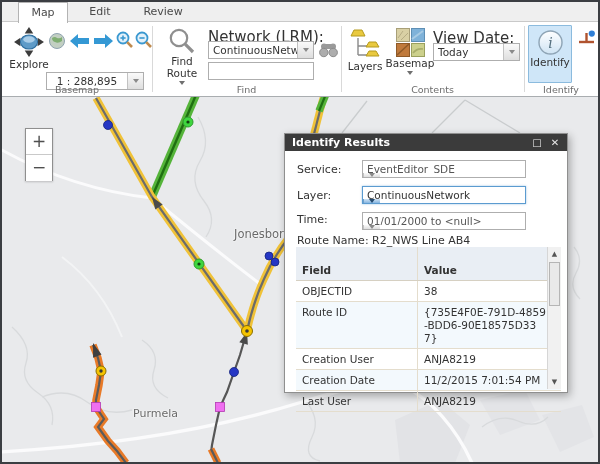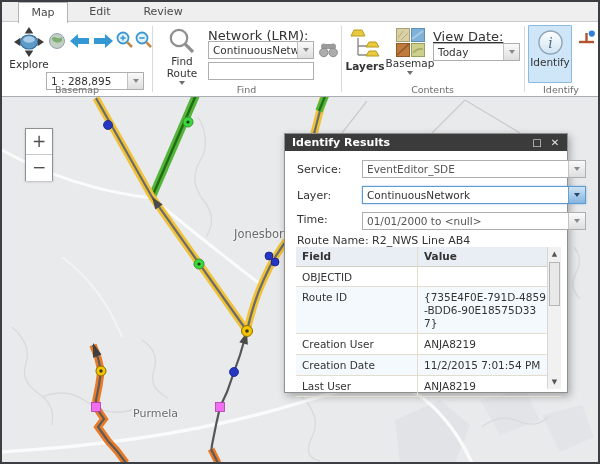--- a/index.html
+++ b/index.html
@@ -15,49 +15,49 @@
   #ribbon { position:absolute; left:0; top:20px; width:596px; height:75px; background:#fff; border-bottom:1px solid #a9adb0; z-index:4; }
   .gsep { position:absolute; top:4px; width:1px; height:66px; background:#d9d9d9; }
   .glabel { position:absolute; top:62px; font-size:9.5px; color:#6d6d6d; text-align:center; }
   .rbtn { position:absolute; display:flex; flex-direction:column; align-items:center; font-size:10.5px; color:#333; }
   .rbtn .lbl { margin-top:1px; line-height:11px; text-align:center; }
   .caret { width:0; height:0; border-left:3.5px solid transparent; border-right:3.5px solid transparent; border-top:4px solid #6f6f6f; margin-top:2px; }
   .combo { position:absolute; display:flex; border:1px solid #aeaeae; background:#fff; height:18px; align-items:stretch; }
   .combo .val { flex:1; font-size:10.5px; color:#333; padding:2px 4px; white-space:nowrap; overflow:hidden; }
   .combo .dd { width:16px; background:linear-gradient(#fafafa,#dedede); border-left:1px solid #c2c2c2; display:flex; align-items:center; justify-content:center; }
   .combo .dd i { width:0; height:0; border-left:3.5px solid transparent; border-right:3.5px solid transparent; border-top:4px solid #8a8a8a; }
-  .flabel { position:absolute; font-size:13px; color:#333; white-space:nowrap;text-decoration:underline; }
+  .flabel { position:absolute; font-size:15px; color:#333; white-space:nowrap; }
   #identify-btn { background:#cfe6f8; border:1px solid #8bbbde; border-radius:1px; justify-content:flex-start; padding-top:3px; }
 
   
   #map { position:absolute; left:0; top:95px; width:596px; height:365px; background:#e9eaec; overflow:hidden; }
   #map svg { position:absolute; left:0; top:0; }
   .maplabel { position:absolute; font-size:11.5px; color:#696969; text-shadow:0 0 2px #fff,0 0 2px #fff; white-space:nowrap; }
   #zoomctl { position:absolute; left:23px; top:31px; width:28px; height:53px; background:#fff; border:1px solid #8f8f8f; box-shadow:0 1px 2px rgba(0,0,0,.2); }
   .zbtn { width:100%; height:26px; font-size:17px; color:#4f4f4f; text-align:center; line-height:25px; background:#fff; }
   #zoom-in { border-bottom:1px solid #c9c9c9; }
 
   
   #panel { position:absolute; left:282px; top:36px; width:284px; height:260px; background:#fff; border:1px solid #8f8f8f; box-shadow:2px 3px 8px rgba(0,0,0,.3); z-index:10; }
   #panel-header { position:absolute; left:0; top:0; right:0; height:17px; background:#3b3b3b; color:#fff; font-size:11px; font-weight:bold; line-height:17px; padding-left:7px; }
   .hbtn { position:absolute; top:0; width:16px; height:17px; color:#e8e8e8; font-size:10px; text-align:center; line-height:17px; font-weight:normal; }
   .prow-label { position:absolute; left:12px; font-size:11px; color:#333; }
-  .pcombo { position:absolute; left:77px; width:224px; }
+  .pcombo { position:absolute; left:77px; width:164px;flex-direction:column; }
   .pcombo .dd { width:17px; }
   .pcombo.active { border-color:#5b9bd0; box-shadow:0 0 2px rgba(91,155,208,.6); }
   .pcombo.active .dd { background:linear-gradient(#cfe3f4,#85b5e0); border-left:1px solid #6d9fc9; }
   .pcombo.active .dd i { border-top-color:#23496e; }
   .pcombo.dim .val { color:#555; }
 
   #ptable { position:absolute; left:11px; top:113px; width:265px; height:142px; font-size:10.5px; color:#333; }
   .trow { display:flex; border-bottom:1px solid #e4ddcd; }
   .tcell-f { width:122px; padding:4px 0 3px 6px; border-right:1px solid #e4ddcd; }
   .tcell-v { width:129px; padding:4px 0 3px 6px; word-break:break-all; line-height:13px; }
   #thead { background:#e9eef4; font-weight:bold; border-bottom:1px solid #d6d0c2; }
-  #thead .tcell-f,#thead .tcell-v { padding-top:3px; padding-bottom:3px; }
+  #thead .tcell-f,#thead .tcell-v { padding-top:17px; padding-bottom:3px; }
   .trow.alt { background:#f3f9fd; }
   #scrollbar { position:absolute; right:0; top:0; width:14px; height:142px; background:#f1f1f1; border-left:1px solid #d6d6d6; }
   .sarrow { position:absolute; left:0; width:13px; height:14px; font-size:7px; color:#555; text-align:center; line-height:14px; }
   #sthumb { position:absolute; left:1px; top:15px; width:11px; height:44px; background:#e9e9e9; border:1px solid #b5b5b5; }
 </style>
 </head>
 <body>
 
 <div id="window">
 
@@ -95,21 +95,21 @@
       <circle cx="7" cy="7" r="5.5" fill="#e3f1fa" stroke="#3a98d0" stroke-width="1.8"></circle>
       <line x1="7" y1="4.4" x2="7" y2="9.6" stroke="#3a98d0" stroke-width="1.6"></line>
       <line x1="4.4" y1="7" x2="9.6" y2="7" stroke="#3a98d0" stroke-width="1.6"></line>
       <line x1="11.2" y1="11.2" x2="16" y2="16" stroke="#bf8a4e" stroke-width="2.6"></line>
     </svg>
     <svg style="position:absolute;left:133px;top:9px;" width="18" height="18" viewBox="0 0 18 18">
       <circle cx="7" cy="7" r="5.5" fill="#e3f1fa" stroke="#3a98d0" stroke-width="1.8"></circle>
       <line x1="4.4" y1="7" x2="9.6" y2="7" stroke="#3a98d0" stroke-width="1.6"></line>
       <line x1="11.2" y1="11.2" x2="16" y2="16" stroke="#bf8a4e" stroke-width="2.6"></line>
     </svg>
-    <div class="combo" style="left:44px;top:50px;width:98px;">
+    <div class="combo" style="left:44px;top:50px;width:98px;text-align:center;">
       <div class="val">1 : 288,895</div>
       <div class="dd">
           <i></i>
         </div>
     </div>
     <div class="glabel" style="left:0;width:150px;">Basemap</div>
     <div class="gsep" style="left:150px;"></div>
 
     <div class="rbtn" style="left:157px;top:5px;width:46px;">
       <svg width="28" height="28" viewBox="0 0 28 28">
@@ -133,21 +133,21 @@
       <circle cx="14" cy="4.5" r="3" fill="#9a9a9a"></circle>
       <circle cx="4.8" cy="10.5" r="4.2" fill="#adadad" stroke="#8a8a8a"></circle>
       <circle cx="14.2" cy="10.5" r="4.2" fill="#adadad" stroke="#8a8a8a"></circle>
     </svg>
     <div class="combo" style="left:206px;top:40px;width:106px;">
       <div class="val"></div>
     </div>
     <div class="glabel" style="left:150px;width:189px;">Find</div>
     <div class="gsep" style="left:339px;"></div>
 
-    <div class="rbtn" style="left:344px;top:6px;width:38px;font-weight:bold;">
+    <div class="rbtn" style="left:344px;top:6px;width:38px;">
       <svg width="30" height="32" viewBox="0 0 30 32">
         <path d="M8,16 L8,27 M8,16 L8,10 M8,18 L17,18 M8,27 L17,27" stroke="#8a8a8a" stroke-width="1.4" fill="none"></path>
         <path d="M4,2 L12,2 L15,8 L1,8 Z" fill="#e9c93f" stroke="#b59a1e" stroke-width="1"></path>
         <path d="M19,14 L26,14 L29,19 L16,19 Z" fill="#e9c93f" stroke="#b59a1e" stroke-width="1"></path>
         <path d="M19,23 L26,23 L29,28 L16,28 Z" fill="#e9c93f" stroke="#b59a1e" stroke-width="1"></path>
       </svg>
       <div class="lbl">Layers</div>
     </div>
     <div class="rbtn" style="left:386px;top:6px;width:44px;align-items:center;">
       <svg width="29" height="29" viewBox="0 0 29 29">
@@ -317,20 +317,21 @@
 
       <div class="prow-label" style="top:100px;">Route Name: R2_NWS Line AB4</div>
 
       <div id="ptable">
         <div class="trow" id="thead">
           <div class="tcell-f">Field</div>
           <div class="tcell-v">Value</div>
         </div>
         <div class="trow">
           <div class="tcell-f">OBJECTID</div>
+          <div class="tcell-v">38</div>
         </div>
         <div class="trow alt">
           <div class="tcell-f">Route ID</div>
           <div class="tcell-v">{735E4F0E-791D-4859-BDD6-90E18575D337}</div>
         </div>
         <div class="trow">
           <div class="tcell-f">Creation User</div>
           <div class="tcell-v">ANJA8219</div>
         </div>
         <div class="trow alt">

